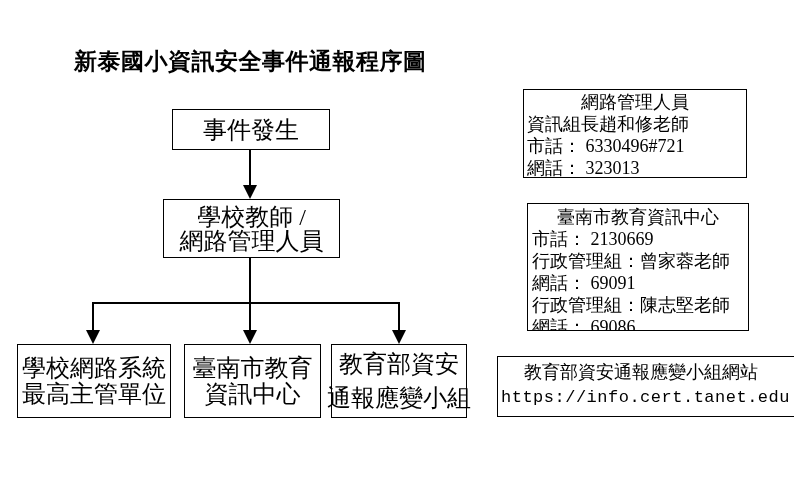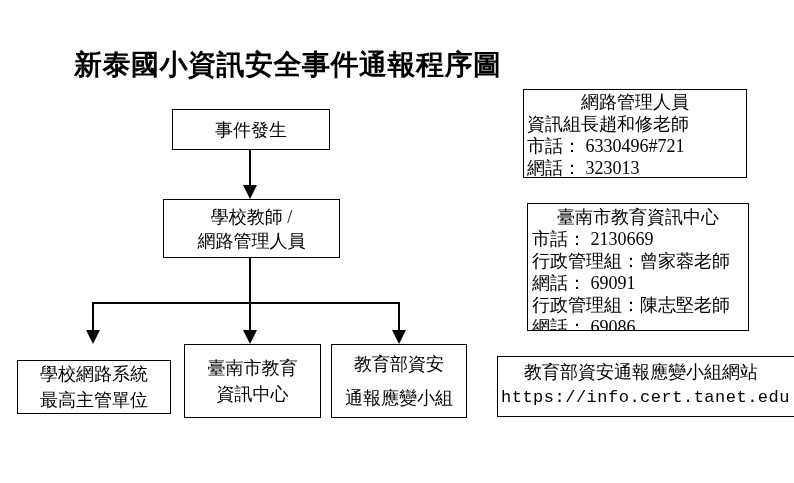--- a/index.html
+++ b/index.html
@@ -10,40 +10,40 @@
     height: 483px;
     background: #ffffff;
     overflow: hidden;
     color: #000000;
     font-family: "Liberation Serif", serif;
   }
   .title {
     position: absolute;
     left: 74px;
     top: 46px;
-    font-size: 28px;
+    font-size: 23px;
     font-weight: bold;
     letter-spacing: 0.5px;
     white-space: nowrap;
   }
   .flow-node {
     position: absolute;
     border: 1.5px solid #000000;
     background: #ffffff;
     display: flex;
     flex-direction: column;
     align-items: center;
     justify-content: center;
     text-align: center;
-    font-size: 18px;
+    font-size: 24px;
   }
   .flow-node .ln { white-space: nowrap; }
   #node-event    { left: 172px; top: 109px; width: 158px; height: 41px; }
   #node-school   { left: 163px; top: 199px; width: 177px; height: 59px; line-height: 24px; }
-  #node-authority{ left: 17px;  top: 344px; width: 154px; height: 54px; line-height: 26px; margin-top: 16px; }
+  #node-authority{ left: 17px;  top: 344px; width: 154px; height: 74px; line-height: 26px; }
   #node-tainan   { left: 184px; top: 344px; width: 137px; height: 74px; line-height: 26px; }
   #node-moe      { left: 331px; top: 344px; width: 136px; height: 74px; line-height: 26px; gap: 8px; }
 
   .line { position: absolute; background: #000000; }
   #line-event-school  { left: 249px; top: 150px; width: 2px; height: 36px; }
   #line-school-branch { left: 249px; top: 258px; width: 2px; height: 45px; }
   #line-branch-h      { left: 92px;  top: 302px; width: 308px; height: 2px; }
   #line-drop-left     { left: 92px;  top: 302px; width: 2px; height: 29px; }
   #line-drop-mid      { left: 249px; top: 303px; width: 2px; height: 28px; }
   #line-drop-right    { left: 398px; top: 302px; width: 2px; height: 29px; }

